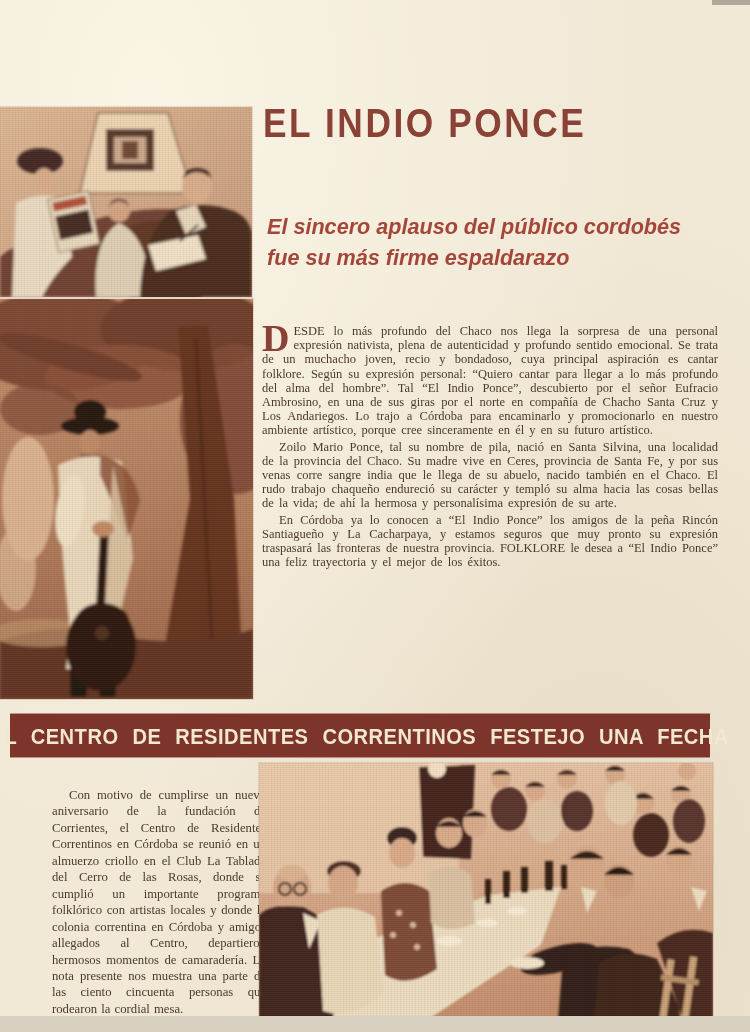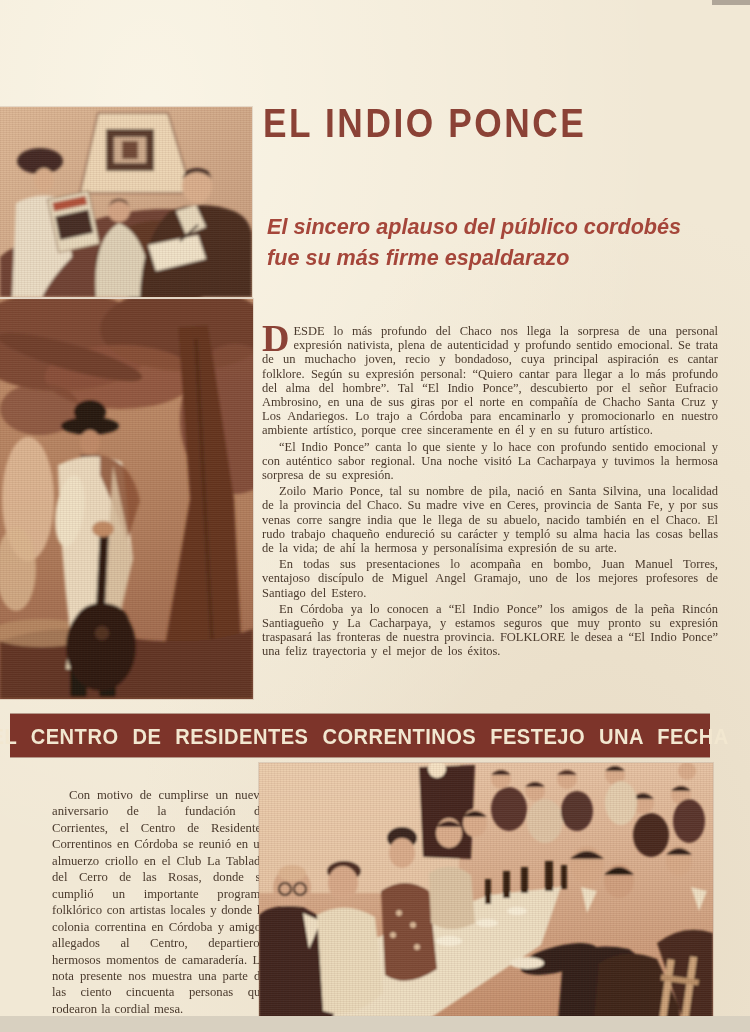--- a/index.html
+++ b/index.html
@@ -168,23 +168,21 @@
         <ellipse cx="102" cy="324" rx="27" ry="20" fill="#2a1710"></ellipse>
         <ellipse cx="101" cy="348" rx="35" ry="44" fill="#2a1710"></ellipse>
         <circle cx="102" cy="334" r="7" fill="#4e2d1c"></circle>
         <ellipse cx="103" cy="230" rx="11" ry="8" fill="#c08a64"></ellipse>
       </g>
     </svg>
   </div>
 
   <div class="article-body">
     <p class="first"><span class="dropcap">D</span><span>ESDE lo más profundo del Chaco nos llega la sorpresa de una personal expresión nativista, plena de autenticidad y profundo sentido emocional. Se trata de un muchacho joven, recio y bondadoso, cuya principal aspiración es cantar folklore. Según su expresión personal: “Quiero cantar para llegar a lo más profundo del alma del hombre”. Tal “El Indio Ponce”, descubierto por el señor Eufracio Ambrosino, en una de sus giras por el norte en compañía de Chacho Santa Cruz y Los Andariegos. Lo trajo a Córdoba para encaminarlo y promocionarlo en nuestro ambiente artístico, porque cree sinceramente en él y en su futuro artístico.</span></p>
-    <p>“El Indio Ponce” canta lo que siente y lo hace con profundo sentido emocional y con auténtico sabor regional. Una noche visitó La Cacharpaya y tuvimos la hermosa sorpresa de su expresión.</p>
     <p>Zoilo Mario Ponce, tal su nombre de pila, nació en Santa Silvina, una localidad de la provincia del Chaco. Su madre vive en Ceres, provincia de Santa Fe, y por sus venas corre sangre india que le llega de su abuelo, nacido también en el Chaco. El rudo trabajo chaqueño endureció su carácter y templó su alma hacia las cosas bellas de la vida; de ahí la hermosa y personalísima expresión de su arte.</p>
-    <p>En todas sus presentaciones lo acompaña en bombo, Juan Manuel Torres, ventajoso discípulo de Miguel Angel Gramajo, uno de los mejores profesores de Santiago del Estero.</p>
     <p>En Córdoba ya lo conocen a “El Indio Ponce” los amigos de la peña Rincón Santiagueño y La Cacharpaya, y estamos seguros que muy pronto su expresión traspasará las fronteras de nuestra provincia. FOLKLORE le desea a “El Indio Ponce” una feliz trayectoria y el mejor de los éxitos.</p>
   </div>
 
   <div class="banner">
     <span class="banner-inner">EL CENTRO DE RESIDENTES CORRENTINOS FESTEJO UNA FECHA</span>
   </div>
 
   <div class="side-column">
     <p>Con motivo de cumplirse un nuevo aniversario de la fundación de Corrientes, el Centro de Residentes Correntinos en Córdoba se reunió en un almuerzo criollo en el Club La Tablada del Cerro de las Rosas, donde se cumplió un importante programa folklórico con artistas locales y donde la colonia correntina en Córdoba y amigos allegados al Centro, departieron hermosos momentos de camaradería. La nota presente nos muestra una parte de las ciento cincuenta personas que rodearon la cordial mesa.</p>
   </div>

